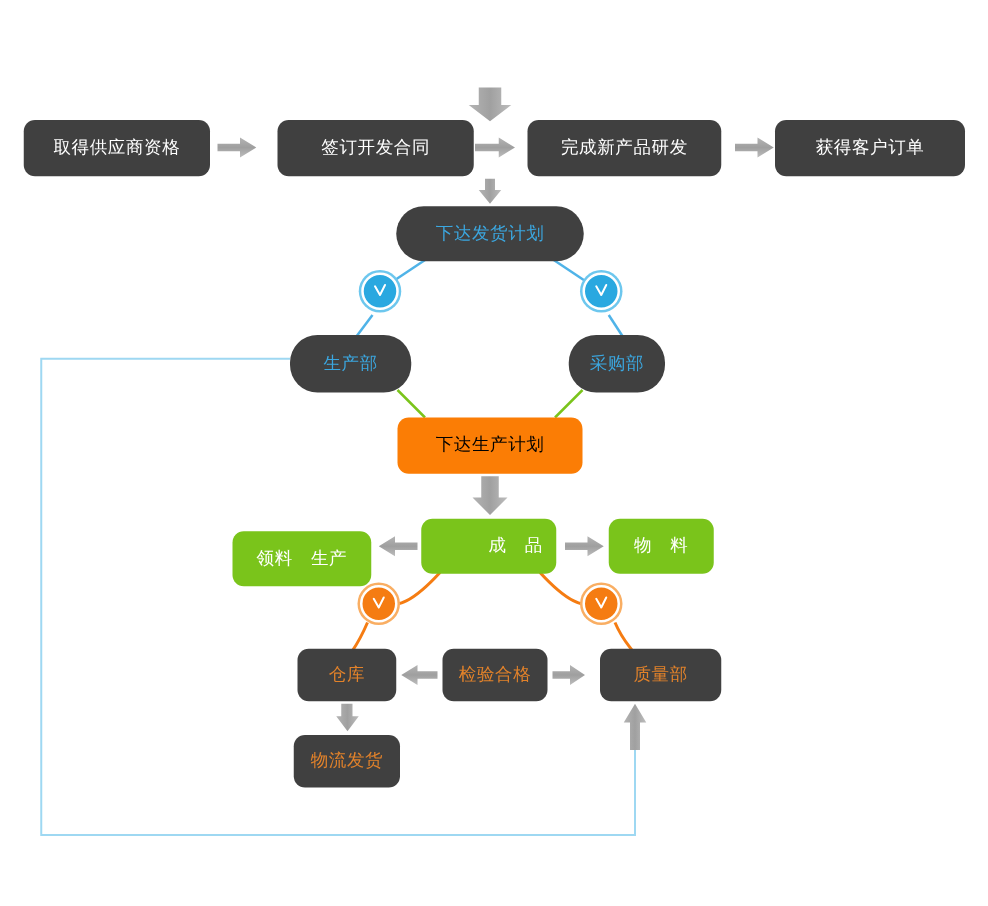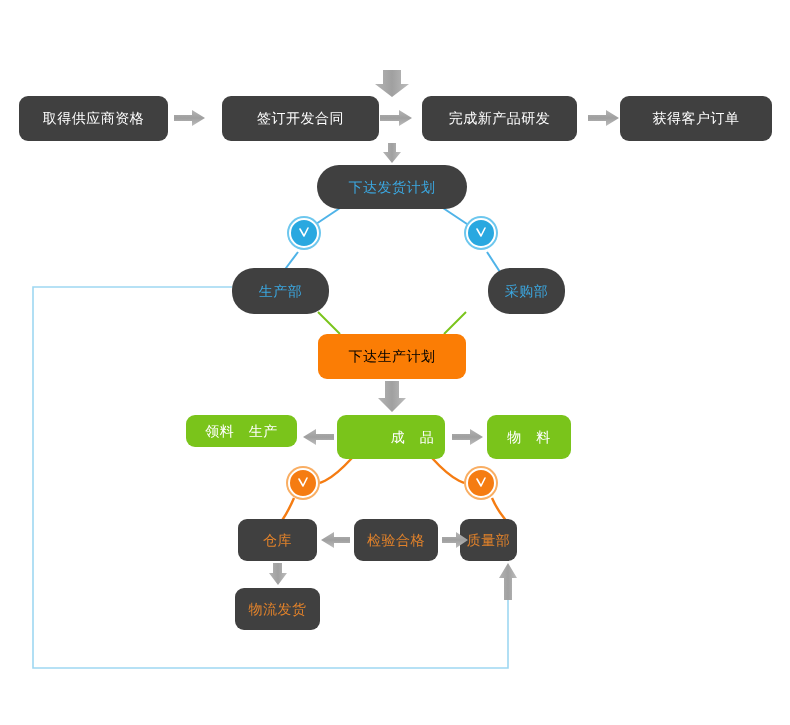--- a/index.html
+++ b/index.html
@@ -136,35 +136,35 @@
   <div class="node n-blue" style="left:222px; top:96px; width:157px; height:45px;">签订开发合同</div>
 
   <div class="node n-blue" style="left:422px; top:96px; width:155px; height:45px;">完成新产品研发</div>
 
   <div class="node n-blue" style="left:620px; top:96px; width:152px; height:45px;">获得客户订单</div>
 
   <div class="node n-lightblue" style="left:317px; top:165px; width:150px; height:44px;">下达发货计划</div>
 
   <div class="node n-lightblue" style="left:232px; top:268px; width:97px; height:46px;">生产部</div>
 
-  <div class="node n-lightblue" style="left:455px; top:268px; width:77px; height:46px;margin-left:33px;">采购部</div>
+  <div class="node n-lightblue" style="left:455px; top:268px; width:77px; height:46px;">采购部</div>
 
   <div class="node n-orange" style="left:318px; top:334px; width:148px; height:45px;">下达生产计划</div>
 
-  <div class="node n-green" style="left:186px; top:415px; width:111px; height:32px;">领料　生产</div>
+  <div class="node n-green" style="left:186px; top:425px; width:111px; height:44px;">领料　生产</div>
 
   <div class="node n-green" style="left:337px; top:415px; width:108px; height:44px;padding-left:43px;">成　品</div>
 
   <div class="node n-green" style="left:487px; top:415px; width:84px; height:44px;">物　料</div>
 
   <div class="node n-tan" style="left:238px; top:519px; width:79px; height:42px;">仓库</div>
 
   <div class="node n-tan" style="left:354px; top:519px; width:84px; height:42px;">检验合格</div>
 
-  <div class="node n-tan" style="left:460px; top:519px; width:57px; height:42px;">质量部</div>
+  <div class="node n-tan" style="left:480px; top:519px; width:97px; height:42px;">质量部</div>
 
   <div class="node n-tan" style="left:235px; top:588px; width:85px; height:42px;">物流发货</div>
 
   <div class="badge blue" style="left:289px; top:218px;">
     <svg width="16" height="16" viewBox="0 0 16 16">
       <path d="M4 4 L8 11 L12 3" stroke="#ffffff" stroke-width="1.6" fill="none" stroke-linecap="round" stroke-linejoin="round"></path>
     </svg>
   </div>
 
   <div class="badge blue" style="left:466px; top:218px;">

